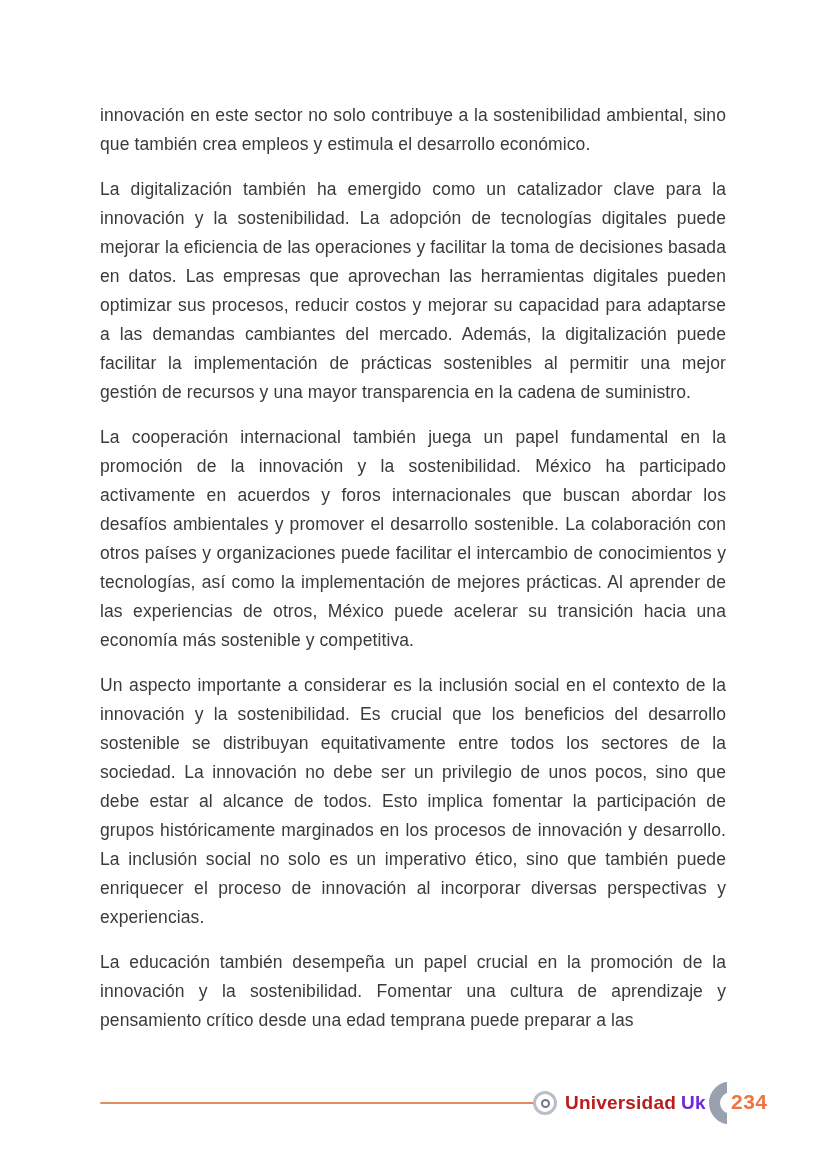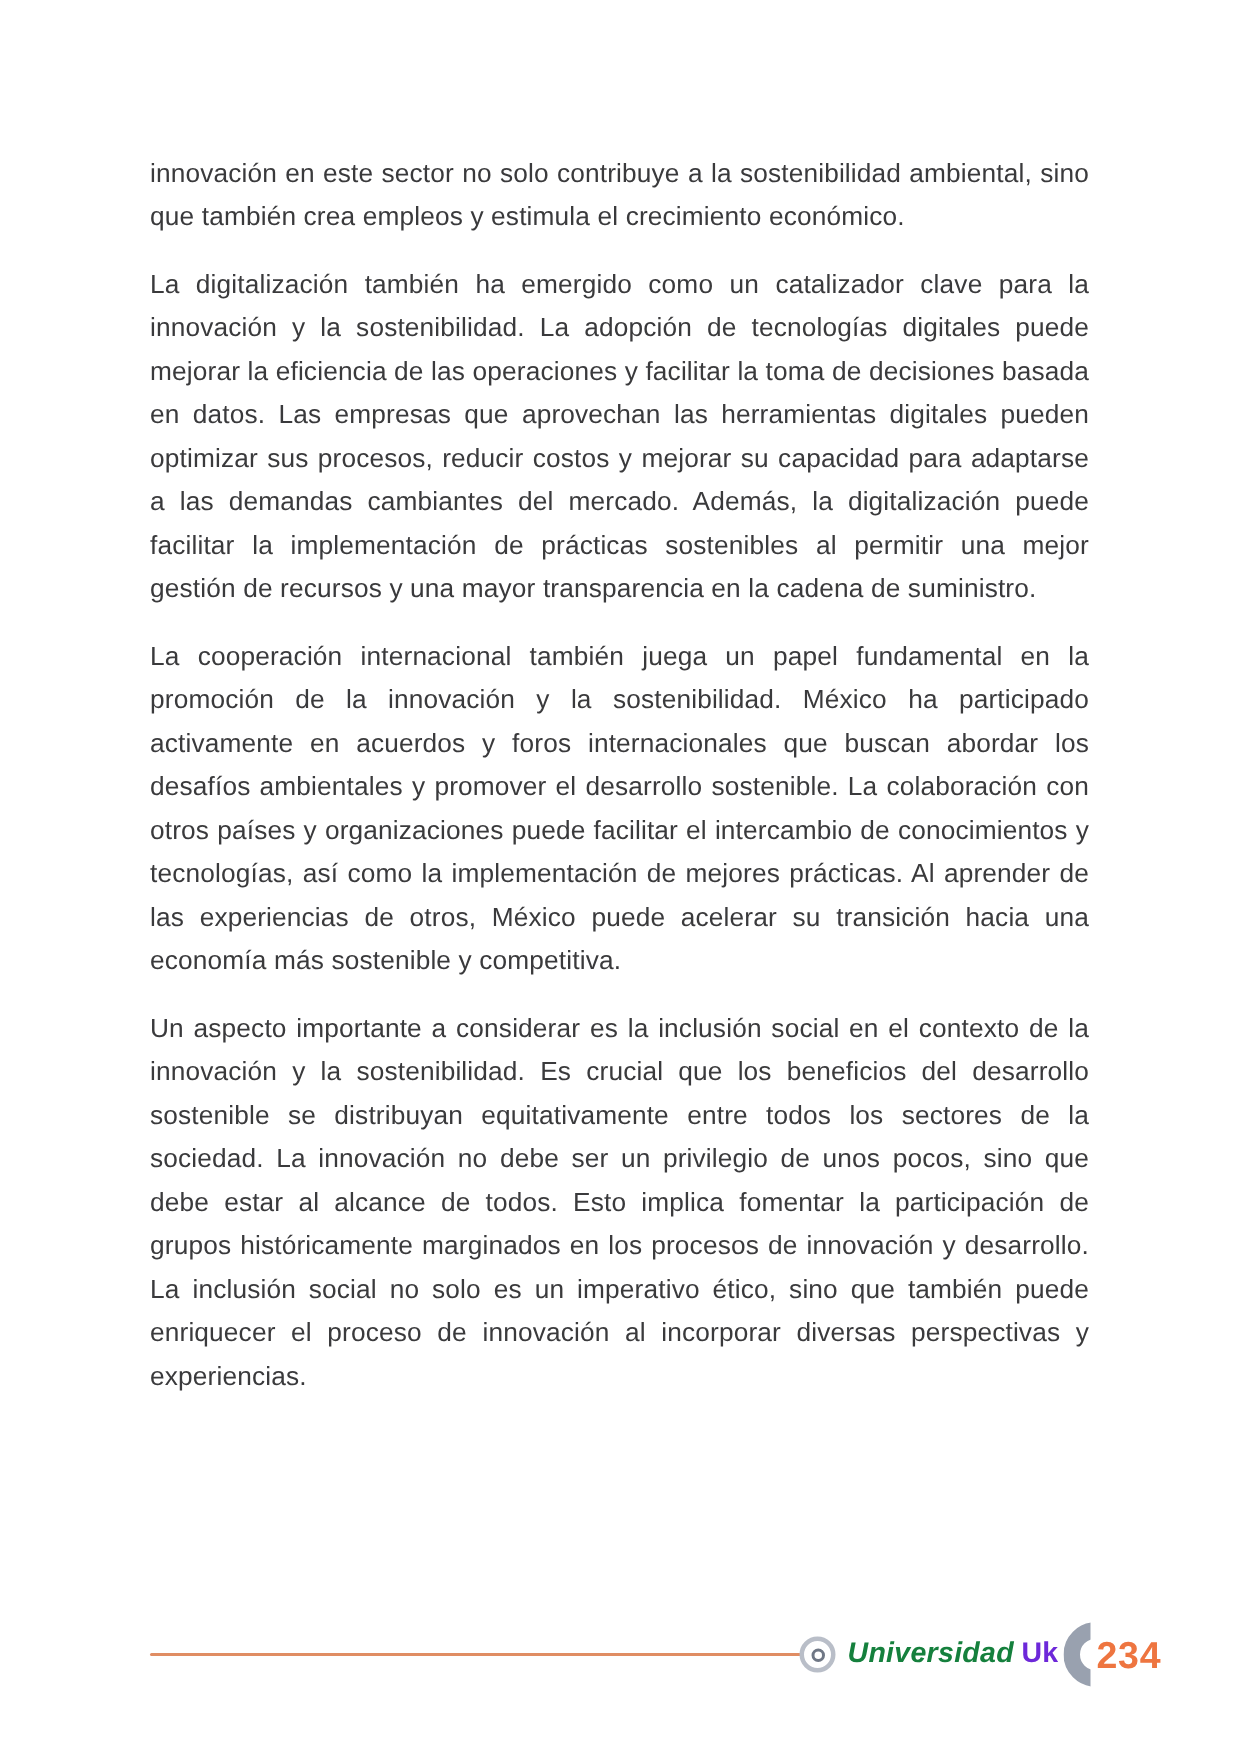--- a/index.html
+++ b/index.html
@@ -76,47 +76,48 @@
   .crescent {
     position: absolute;
     left: 709px;
     top: 1px;
     display: block;
   }
   .pagenum {
     position: absolute;
     left: 731px;
     top: 10px;
-    font-size: 25px;
+    font-size: 21px;
     font-weight: 600;
     letter-spacing: 0.5px;
   }
 </style>
 </head>
 <body>
 
 <div class="page">
 
   <div class="content">
-    <p style="color: rgb(58, 58, 60);">innovación en este sector no solo contribuye a la sostenibilidad ambiental, sino que también crea empleos y estimula el crecimiento económico.</p>
+    <p style="color: rgb(58, 58, 60);">innovación en este sector no solo contribuye a la sostenibilidad ambiental, sino que también crea empleos y estimula el desarrollo económico.</p>
     <p style="color: rgb(58, 58, 60);">La digitalización también ha emergido como un catalizador clave para la innovación y la sostenibilidad. La adopción de tecnologías digitales puede mejorar la eficiencia de las operaciones y facilitar la toma de decisiones basada en datos. Las empresas que aprovechan las herramientas digitales pueden optimizar sus procesos, reducir costos y mejorar su capacidad para adaptarse a las demandas cambiantes del mercado. Además, la digitalización puede facilitar la implementación de prácticas sostenibles al permitir una mejor gestión de recursos y una mayor transparencia en la cadena de suministro.</p>
     <p style="color: rgb(58, 58, 60);">La cooperación internacional también juega un papel fundamental en la promoción de la innovación y la sostenibilidad. México ha participado activamente en acuerdos y foros internacionales que buscan abordar los desafíos ambientales y promover el desarrollo sostenible. La colaboración con otros países y organizaciones puede facilitar el intercambio de conocimientos y tecnologías, así como la implementación de mejores prácticas. Al aprender de las experiencias de otros, México puede acelerar su transición hacia una economía más sostenible y competitiva.</p>
     <p style="color: rgb(58, 58, 60);">Un aspecto importante a considerar es la inclusión social en el contexto de la innovación y la sostenibilidad. Es crucial que los beneficios del desarrollo sostenible se distribuyan equitativamente entre todos los sectores de la sociedad. La innovación no debe ser un privilegio de unos pocos, sino que debe estar al alcance de todos. Esto implica fomentar la participación de grupos históricamente marginados en los procesos de innovación y desarrollo. La inclusión social no solo es un imperativo ético, sino que también puede enriquecer el proceso de innovación al incorporar diversas perspectivas y experiencias.</p>
+    <p style="color: rgb(58, 58, 60);">La educación también desempeña un papel crucial en la promoción de la innovación y la sostenibilidad. Fomentar una cultura de aprendizaje y pensamiento crítico desde una edad temprana puede preparar a las</p>
   </div>
 
   <div class="footer">
 
     <div class="footer-line" style="background: rgb(224, 141, 99);"></div>
 
     <div class="bullseye" style="border-color: rgb(185, 190, 200);">
       <div class="bullseye-inner" style="border-color: rgb(111, 119, 133);"></div>
     </div>
 
     <div class="brand">
-      <span style="color: #15803d; font-style: italic;">Universidad</span><span class="suffix" style="color: #6d28d9;">Uk</span>
+      <span style="color: #b91c1c;">Universidad</span><span class="suffix" style="color: #6d28d9;">Uk</span>
     </div>
 
     <svg class="crescent" width="18" height="44" viewBox="0 0 18 44">
       <circle cx="21.5" cy="22" r="16" fill="none" stroke="#99a1af" stroke-width="11"></circle>
     </svg>
 
     <span class="pagenum" style="color: rgb(238, 117, 64);">234</span>
   </div>
 
 </div>

